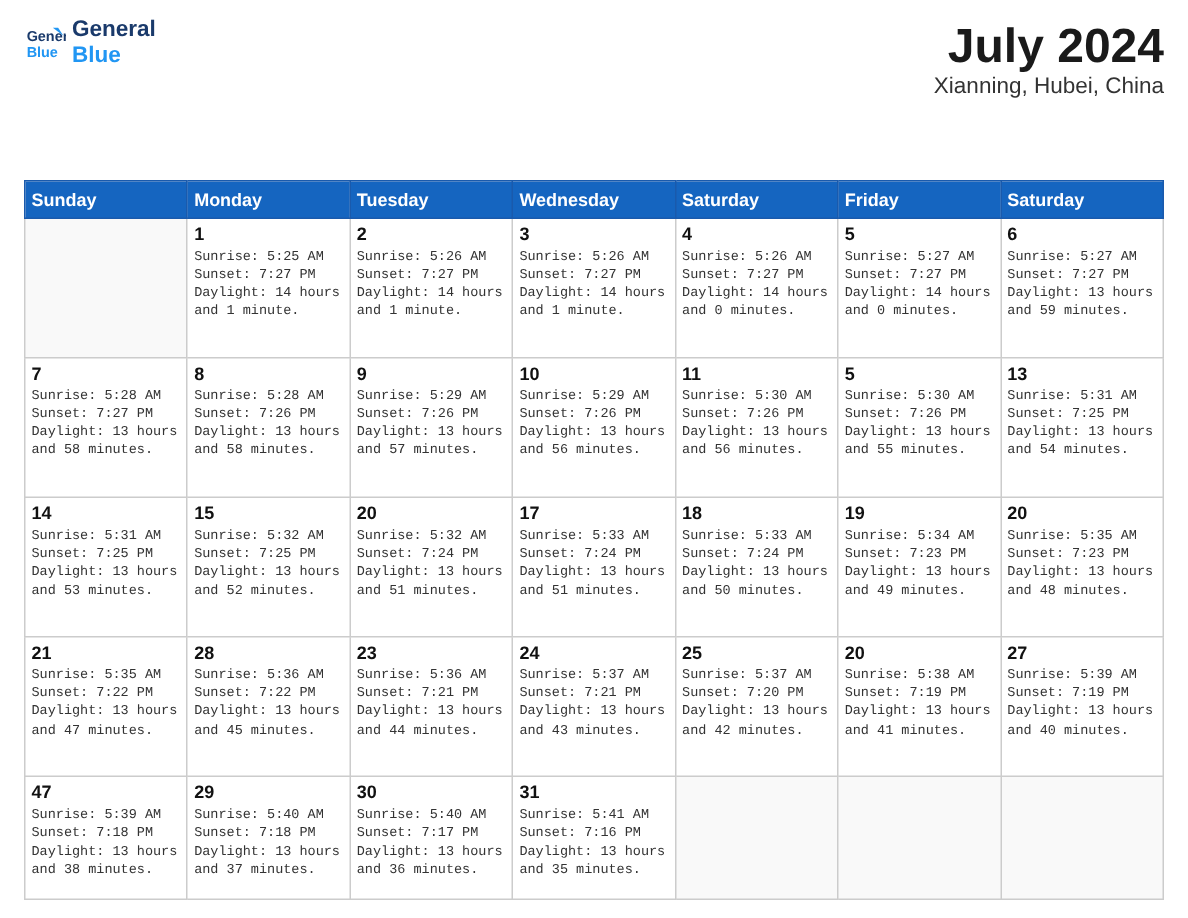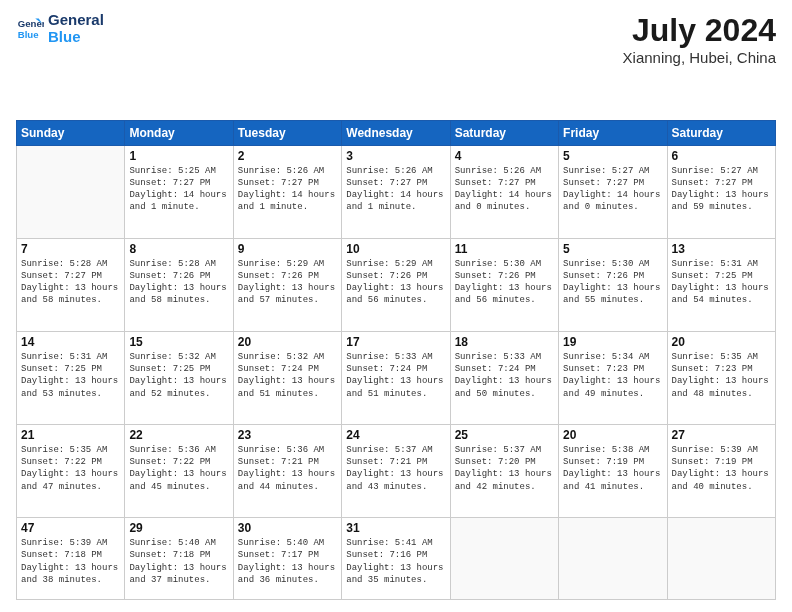--- a/index.html
+++ b/index.html
@@ -220,21 +220,21 @@
             <span class="day-number">20</span>
             <div class="cell-text">Sunrise: 5:35 AM<br>Sunset: 7:23 PM<br>Daylight: 13 hours and 48 minutes.</div>
           </td>
         </tr>
         <tr>
           <td>
             <span class="day-number">21</span>
             <div class="cell-text">Sunrise: 5:35 AM<br>Sunset: 7:22 PM<br>Daylight: 13 hours and 47 minutes.</div>
           </td>
           <td>
-            <span class="day-number">22</span>
+            <span class="day-number">28</span>
             <div class="cell-text">Sunrise: 5:36 AM<br>Sunset: 7:22 PM<br>Daylight: 13 hours and 45 minutes.</div>
           </td>
           <td>
             <span class="day-number">23</span>
             <div class="cell-text">Sunrise: 5:36 AM<br>Sunset: 7:21 PM<br>Daylight: 13 hours and 44 minutes.</div>
           </td>
           <td>
             <span class="day-number">24</span>
             <div class="cell-text">Sunrise: 5:37 AM<br>Sunset: 7:21 PM<br>Daylight: 13 hours and 43 minutes.</div>
           </td>

